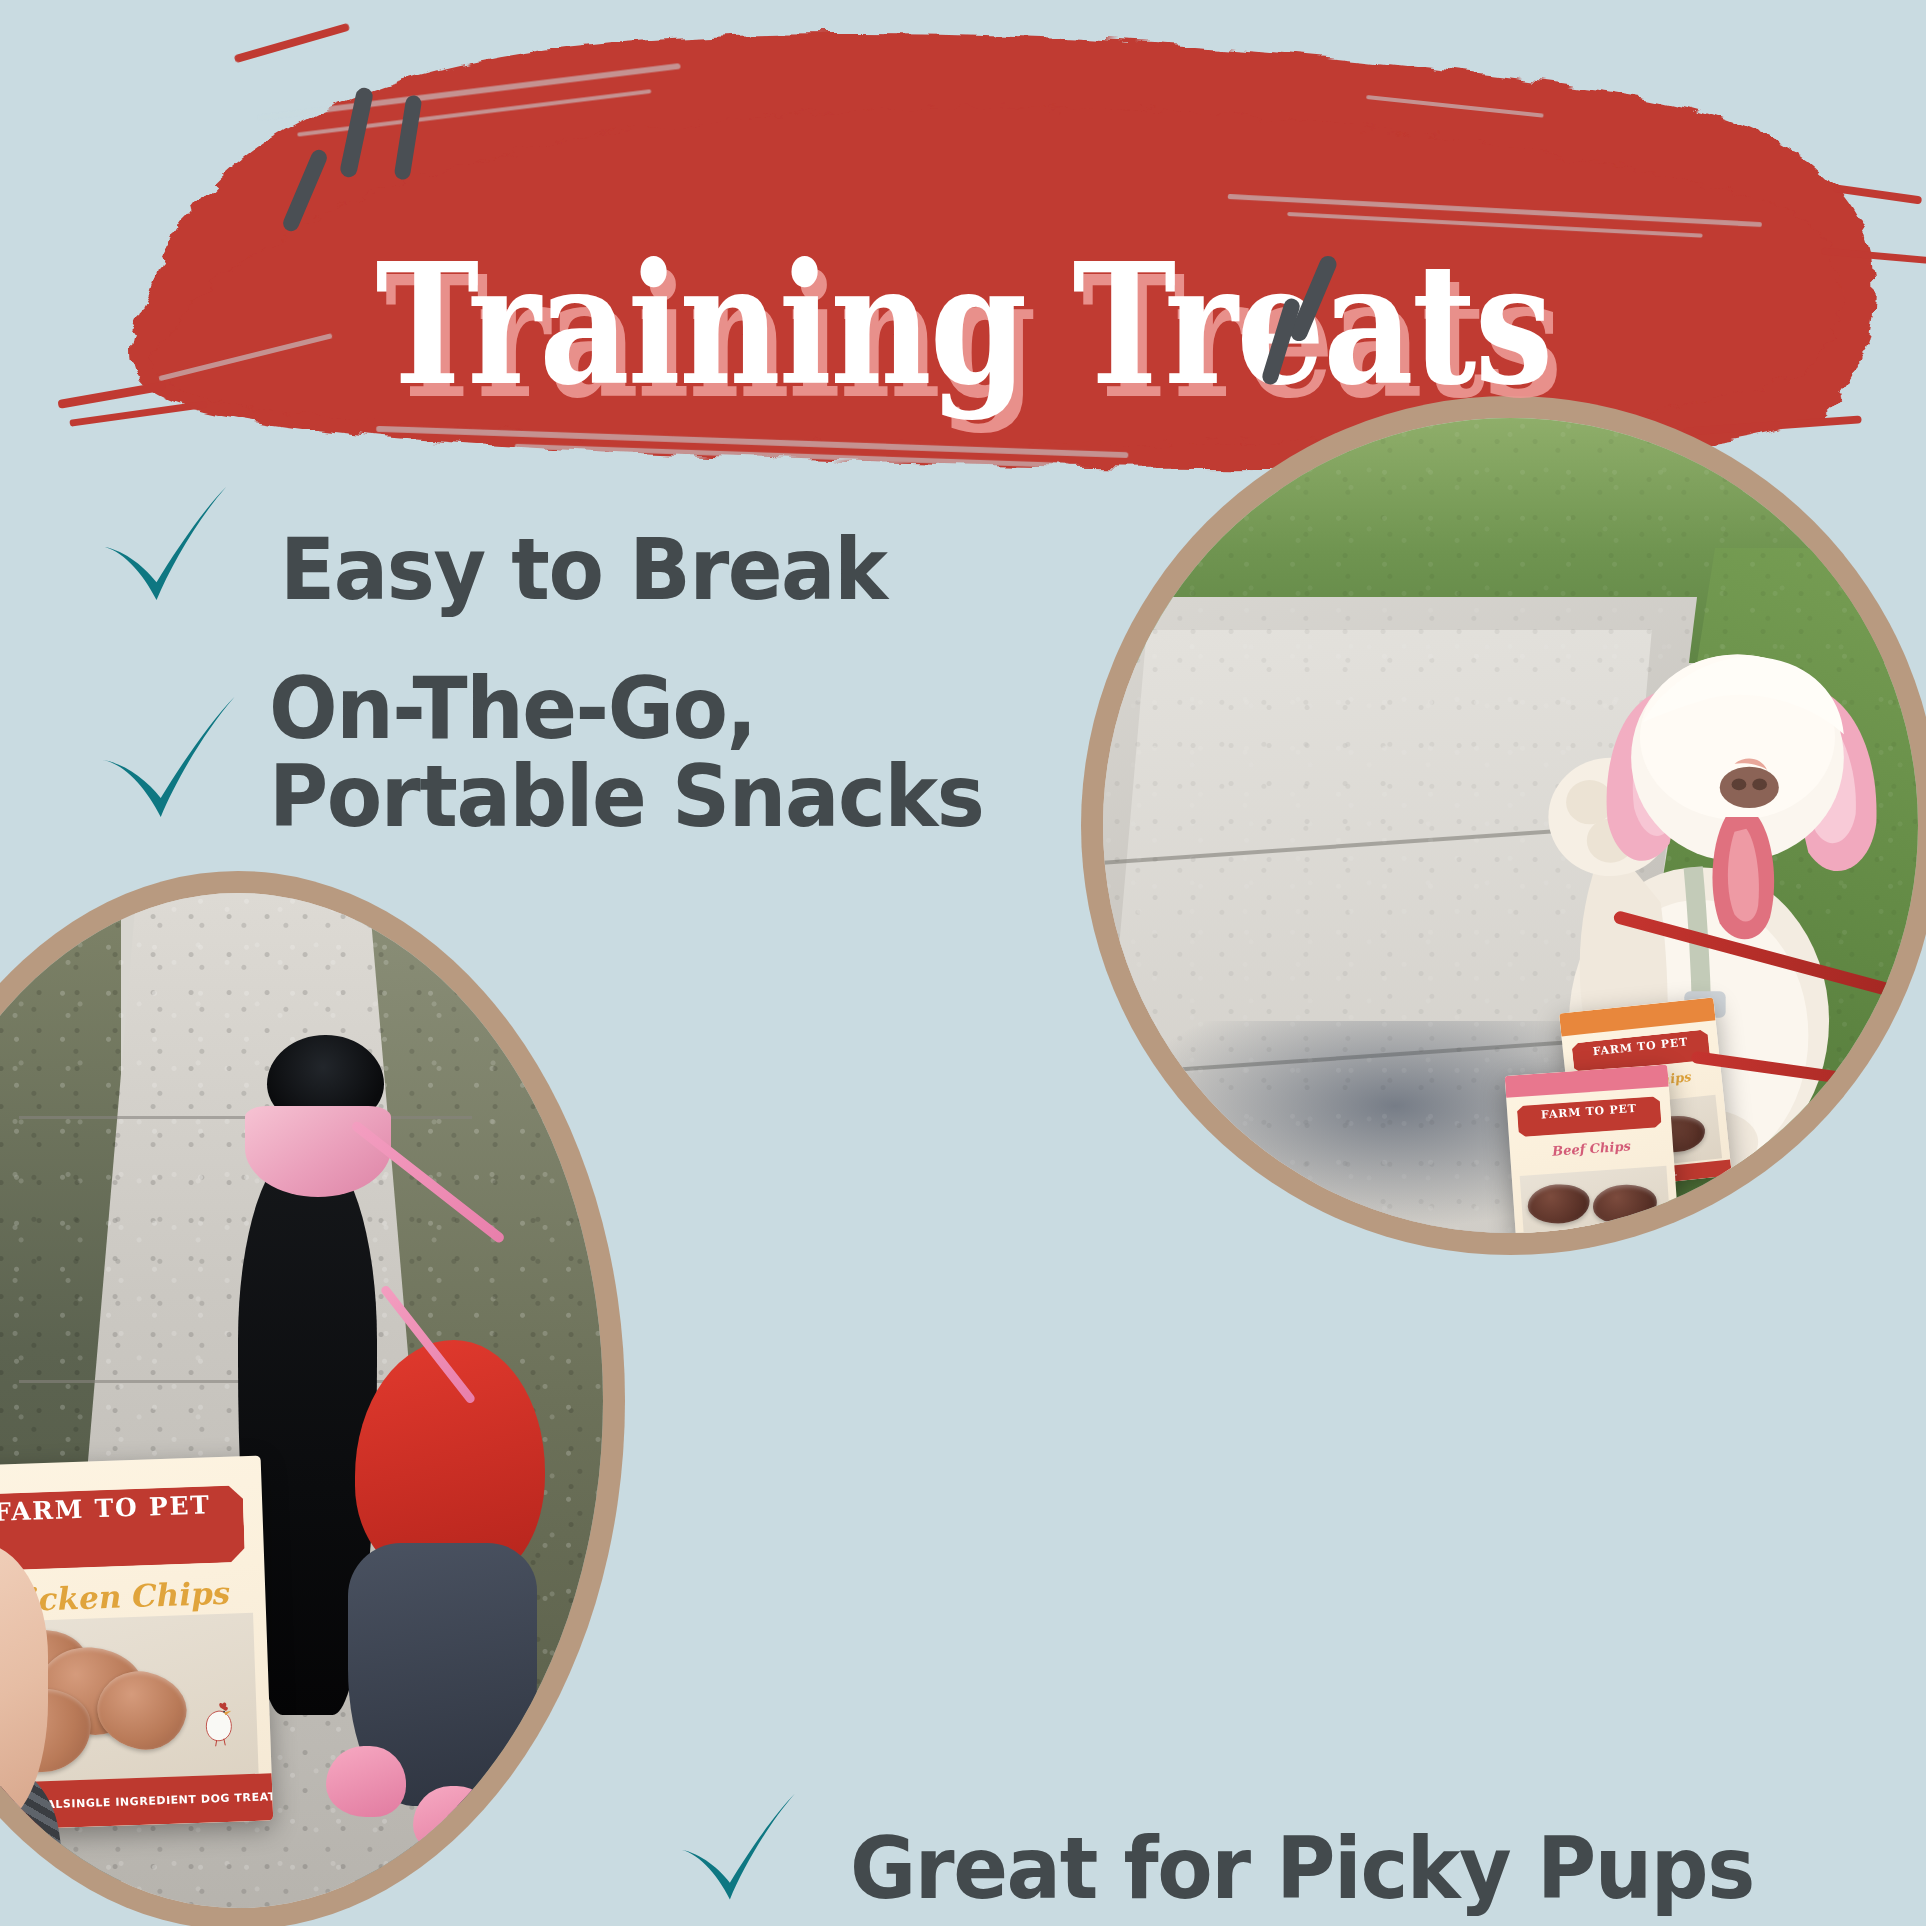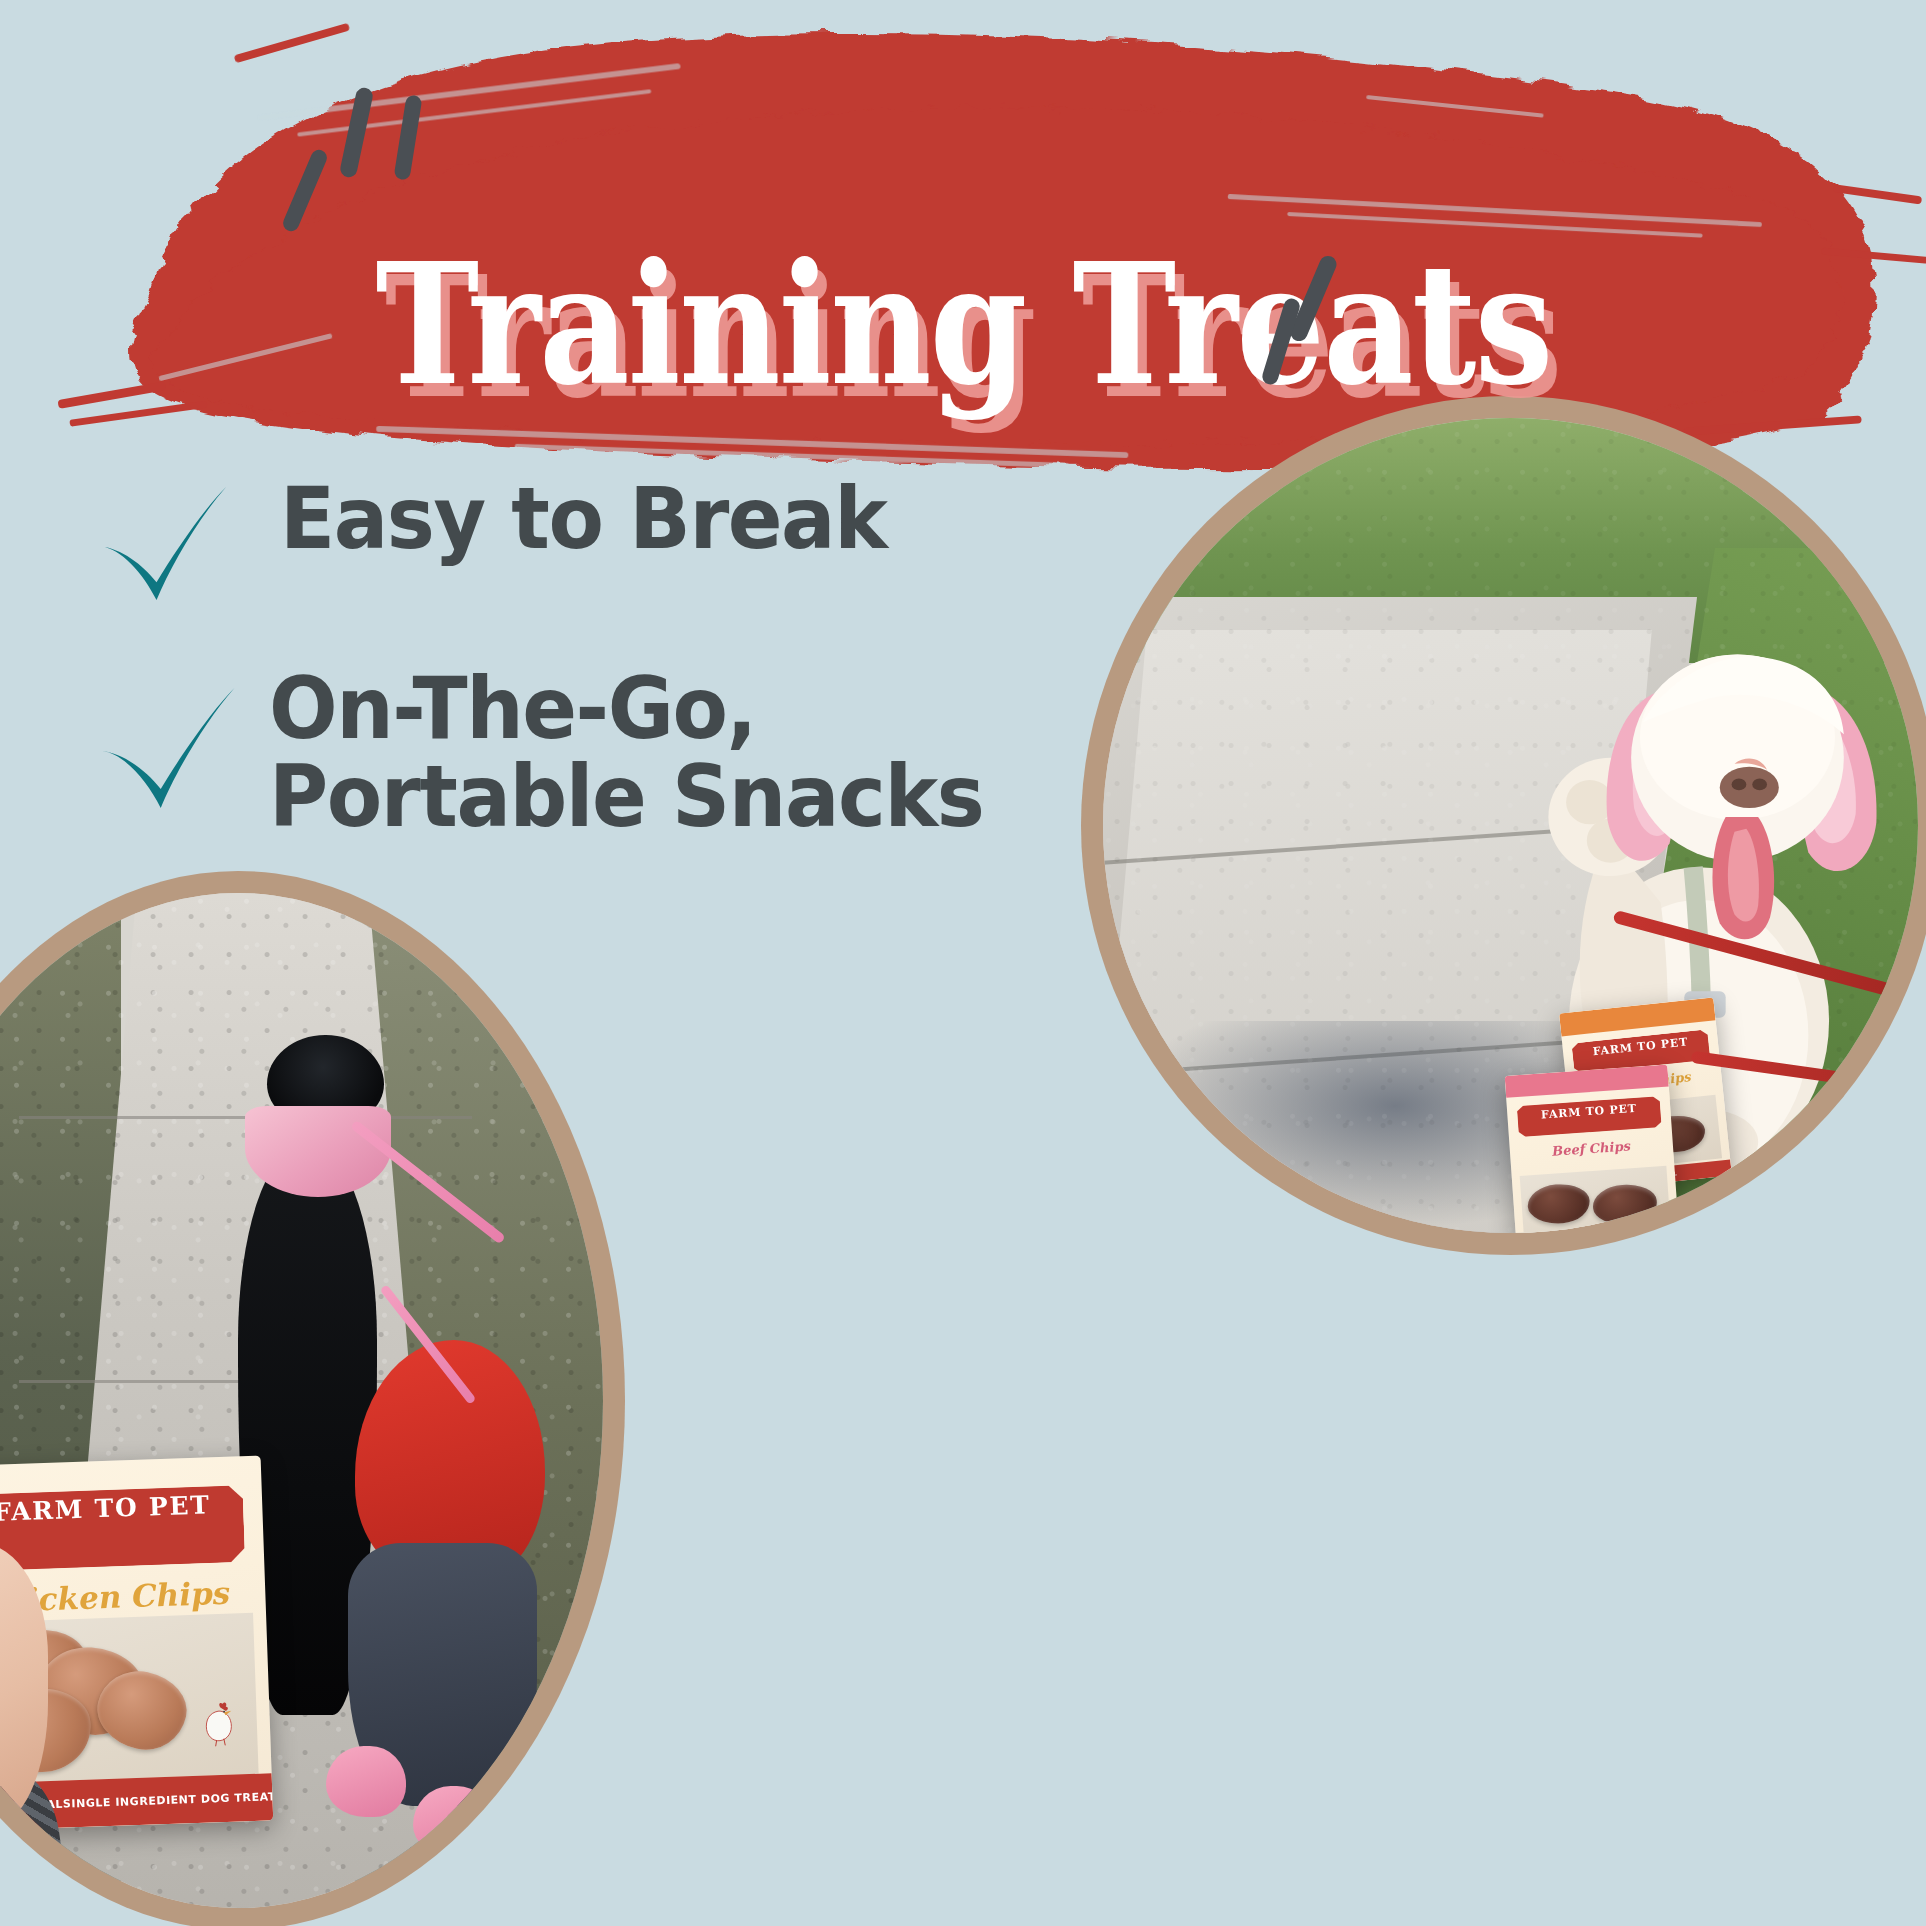--- a/index.html
+++ b/index.html
@@ -55,21 +55,21 @@
     position: absolute;
     background: #4a4f54;
     border-radius: 40px;
     z-index: 7;
   }
 
   
   .bullet {
     position: absolute;
     display: flex;
-    align-items: flex-start;
+    align-items: flex-end;
     z-index: 8;
   }
   .check-icon {
     flex: 0 0 auto;
     display: block;
   }
   .bullet-label {
     color: #434a4d;
     font-family: "DejaVu Sans", "Liberation Sans", sans-serif;
     font-weight: 700;
@@ -400,20 +400,27 @@
   <div class="bullet" id="bullet-onthego">
     <svg class="check-icon" width="158" height="168" viewBox="0 0 150 140">
       <path d="M14 72 C 34 74, 56 98, 70 126 C 84 92, 112 44, 140 12
                C 118 34, 88 78, 70 108 C 56 90, 34 74, 14 72 Z" fill="#0e7782"></path>
     </svg>
     <div class="bullet-label">On-The-Go,
 Portable Snacks</div>
   </div>
 
 
+  <div class="bullet" id="bullet-picky">
+    <svg class="check-icon" width="139" height="131" viewBox="0 0 150 140">
+      <path d="M14 72 C 34 74, 56 98, 70 126 C 84 92, 112 44, 140 12
+               C 118 34, 88 78, 70 108 C 56 90, 34 74, 14 72 Z" fill="#0e7782"></path>
+    </svg>
+    <div class="bullet-label">Great for Picky Pups</div>
+  </div>
 
   <div class="photo-circle" id="photo-dog-wave">
     <div class="photo-inner">
       <div class="scene">
         <div class="s1-sky"></div>
         <div class="s1-grass-top"></div>
         <div class="s1-walk"></div>
         <div class="s1-walk2"></div>
         <div class="s1-grass-right"></div>
         <div class="s1-seam" style="top:52%;"></div>

